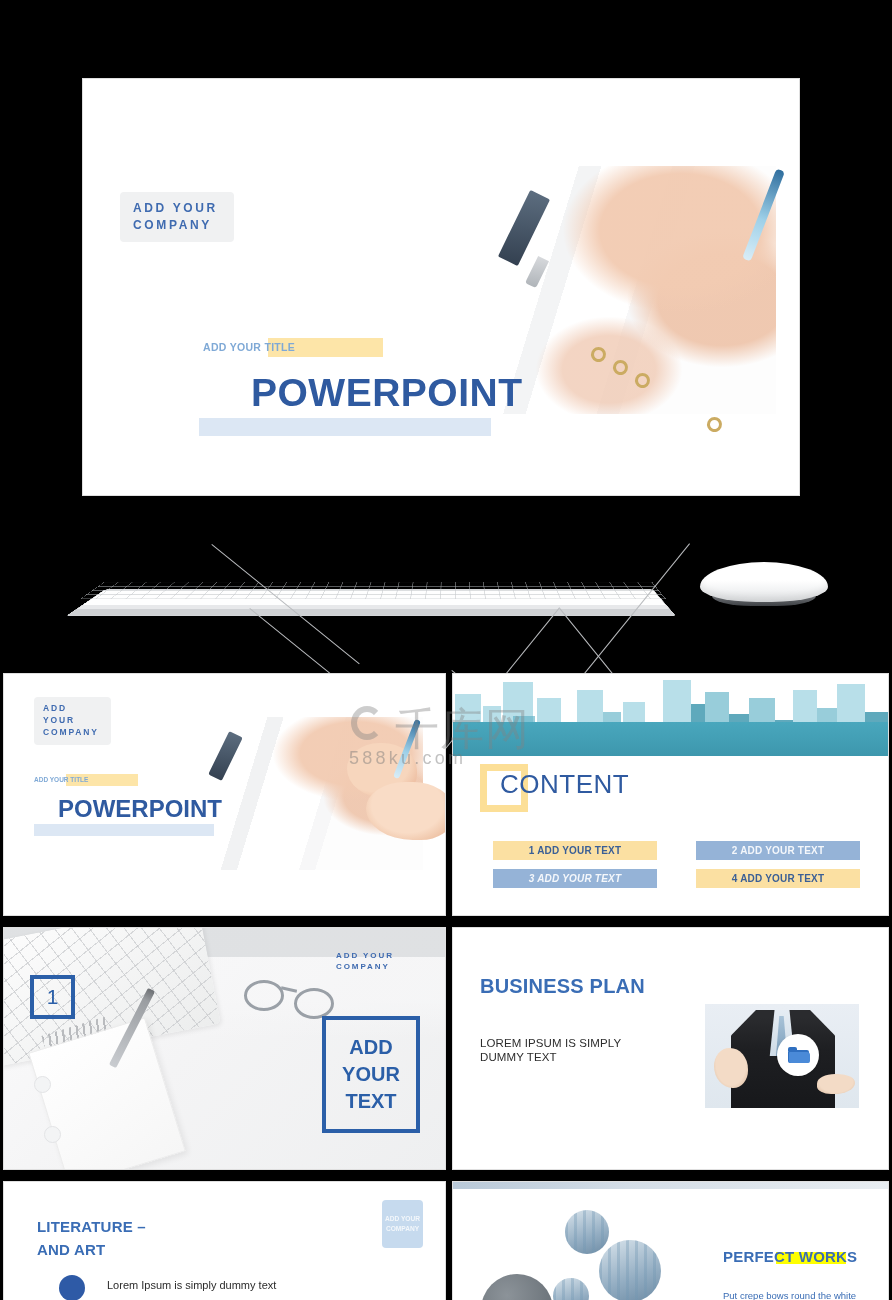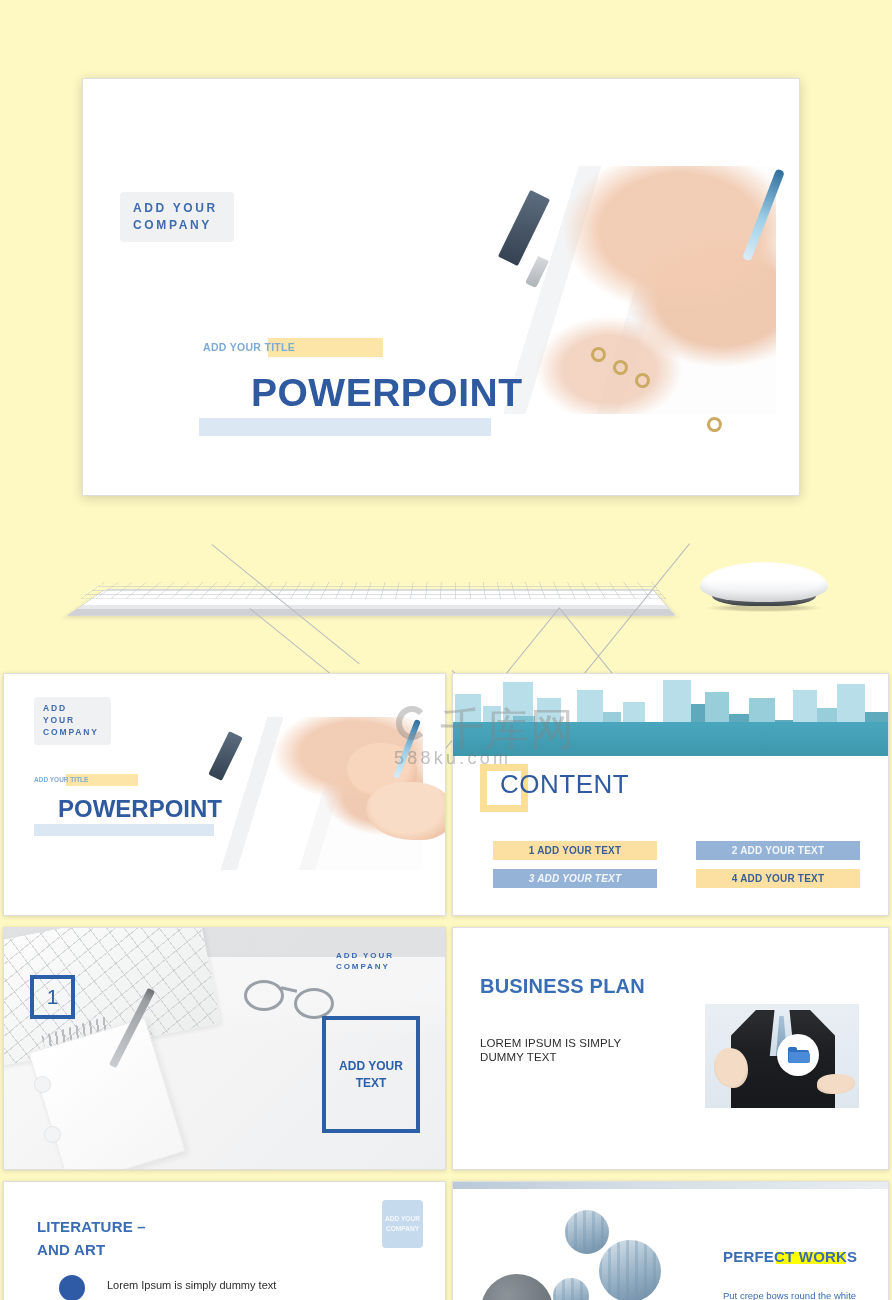--- a/index.html
+++ b/index.html
@@ -2,21 +2,21 @@
 <html><head>
 <meta charset="utf-8">
 <style>
   * { box-sizing: border-box; margin: 0; padding: 0; }
   html, body {
     width: 892px; height: 1300px;
     background: #ffffff;
     font-family: "Liberation Sans", sans-serif;
     overflow: hidden;
   }
-  #stage { position: relative; width: 892px; height: 1300px; background: #fef9c3; }
+  #stage { position: relative; width: 892px; height: 1300px; background: #000000; }
 
   
   .slide {
     position: absolute;
     background: #fff;
     border: 1px solid #dfdfdf;
     box-shadow: 0 1px 5px rgba(0,0,0,.13), 0 0 1px rgba(0,0,0,.10);
     overflow: hidden;
   }
 
@@ -202,21 +202,21 @@
     letter-spacing: .24em; color: #3f6bb0;
   }
   #s-add .numbox {
     position:absolute; left: 26px; top: 47px; width: 45px; height: 44px;
     border: 4px solid #2b5fa8; display:flex; align-items:center; justify-content:center;
     font-size: 21px; color: #2b5fa8; font-weight: 400;
   }
   #s-add .textbox {
     position:absolute; left: 318px; top: 88px; width: 98px; height: 117px;
     border: 4px solid #2b5fa8; display:flex; align-items:center; justify-content:center;
-    text-align:center; font-size: 12px; font-weight: 600; color: #2b5fa8; line-height: 1.35; padding: 4px;
+    text-align:center; font-size: 20px; font-weight: 600; color: #2b5fa8; line-height: 1.35; padding: 4px;
   }
 
   
   #s-biz .biz-title { position:absolute; left: 27px; top: 47px; font-size: 20px; font-weight: 700; color: #3a6db5; letter-spacing: .2px; }
   #s-biz .biz-sub  { position:absolute; left: 27px; top: 108px; width: 170px; font-size: 11.5px; font-weight: 500; color: #2d2d2d; line-height: 1.22; letter-spacing: .1px; }
   #s-biz .biz-body { position:absolute; left: 27px; top: 145px; width: 172px; font-size: 8.6px; color: #565656; line-height: 2.0; }
   #s-biz .biz-photo {
     position:absolute; left: 252px; top: 76px; width: 154px; height: 104px;
     background:
       radial-gradient(circle at 50% 18%, rgba(233,238,244,.9) 0 22%, rgba(233,238,244,0) 40%),
@@ -273,21 +273,21 @@
       linear-gradient(160deg,#d9e4ec,#93adc2 60%,#6d8ba4);
   }
   .bubble.gray { background: radial-gradient(circle at 36% 30%, #8c9399, #5d656c); }
   #s-pw .pw-title { position:absolute; left: 270px; top: 66px; font-size: 15px; font-weight: 700; color: #3a6db5; letter-spacing: .2px; }
   #s-pw .pw-hl { position:absolute; left: 323px; top: 70px; width: 70px; height: 12px; background: #feff00; }
   #s-pw .pw-body { position:absolute; left: 270px; top: 106px; width: 160px; font-size: 9.5px; color: #3a6db5; line-height: 1.6; }
 
   
   #watermark {
     position:absolute; left: 347px; top: 698px; width: 270px; height: 76px;
-    pointer-events: none; z-index: 40; user-select:none;margin-left:45px;
+    pointer-events: none; z-index: 40; user-select:none;
   }
   #watermark .wm-logo {
     position:absolute; left: 0; top: 2px; font-size: 44px; color: rgba(130,130,130,.40);
     font-weight: 400; letter-spacing: 1px; font-family: "DejaVu Sans", sans-serif;
   }
   #watermark .wm-url {
     position:absolute; left: 2px; top: 50px; font-size: 18px; color: rgba(120,120,120,.46);
     letter-spacing: .18em; font-weight: 400;
   }
   #watermark .wm-ring {

